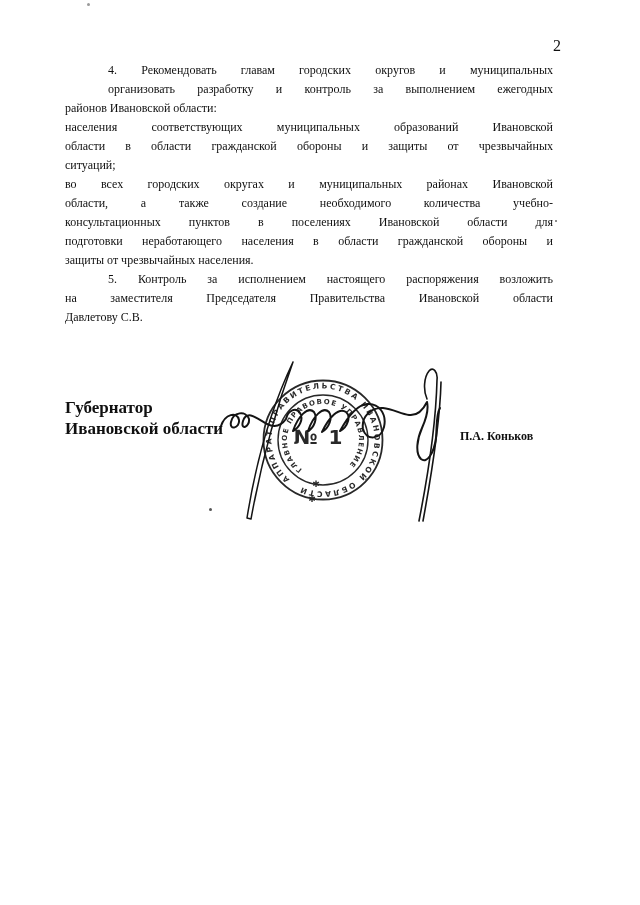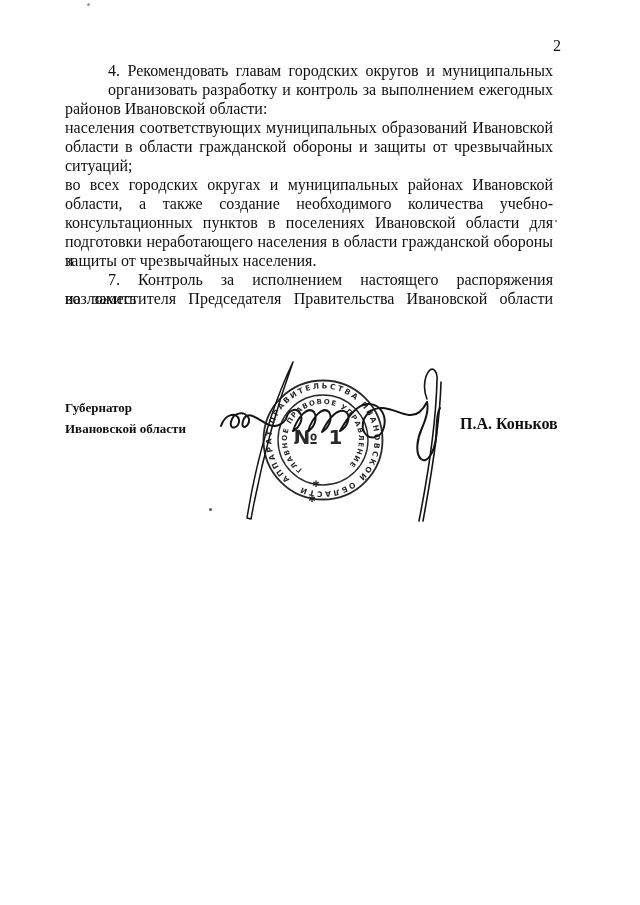--- a/index.html
+++ b/index.html
@@ -6,32 +6,32 @@
   .page {
     position:relative; width:640px; height:905px; background:#ffffff;
     font-family:"Liberation Serif", serif; color:#111; overflow:hidden;
   }
   .pagenum {
     position:absolute; top:37px; left:540px; width:34px;
     font-size:16px; text-align:center; color:#111;
   }
   .content {
     position:absolute; left:65px; top:61px; width:488px;
-    font-size:16px; line-height:19px; color:#101010;
+    font-size:12px; line-height:19px; color:#101010;
   }
   .line { height:19px; }
   .line.just { text-align:justify; text-align-last:justify; }
   .line.indent { text-indent:43px; }
   .sig-titles {
     position:absolute; left:65px; top:397px;
-    font-size:13px; line-height:21px; font-weight:bold; color:#101010;
+    font-size:17px; line-height:21px; font-weight:bold; color:#101010;
   }
   .sig-name {
-    position:absolute; left:460px; top:415px;
-    font-size:16px; font-weight:bold; color:#101010;
+    position:absolute; left:460px; top:429px;
+    font-size:12px; font-weight:bold; color:#101010;
   }
   .overlay { position:absolute; left:0; top:0; pointer-events:none; }
   .speck { position:absolute; background:#8a8a8a; border-radius:50%; }
   .speck.s1 { left:87px; top:3px;  width:3px; height:3px; background:#9a9a9a; }
   .speck.s2 { left:209px; top:508px; width:3px; height:3px; background:#555; }
   .speck.s3 { left:555px; top:220px; width:2px; height:2px; background:#666; }
   .stamp-ring-text { font-family:"DejaVu Sans", sans-serif; font-weight:600; fill:#1d1d1d; }
   .outer-ring-text { font-size:7.6px; letter-spacing:2.1px; }
   .inner-ring-text { font-size:7px; letter-spacing:1.3px; }
   .stamp-number {
@@ -52,22 +52,23 @@
       <div class="line indent just">организовать разработку и контроль за выполнением ежегодных</div>
       <div class="line">районов Ивановской области:</div>
       <div class="line just">населения соответствующих муниципальных образований Ивановской</div>
       <div class="line just">области в области гражданской обороны и защиты от чрезвычайных</div>
       <div class="line">ситуаций;</div>
       <div class="line just">во всех городских округах и муниципальных районах Ивановской</div>
       <div class="line just">области, а также создание необходимого количества учебно-</div>
       <div class="line just">консультационных пунктов в поселениях Ивановской области для</div>
       <div class="line just">подготовки неработающего населения в области гражданской обороны и</div>
       <div class="line">защиты от чрезвычайных населения.</div>
-      <div class="line indent just">7. Контроль за исполнением настоящего распоряжения возложить</div>
+      <div class="line indent just">5. Контроль за исполнением настоящего распоряжения возложить</div>
       <div class="line just">на заместителя Председателя Правительства Ивановской области</div>
+      <div class="line">Давлетову С.В.</div>
     </div>
 
   <div class="sig-titles">
     <div>Губернатор</div>
     <div>Ивановской области</div>
   </div>
 
   <div class="sig-name">П.А. Коньков</div>
 
   <svg class="overlay" width="640" height="905" viewBox="0 0 640 905">

